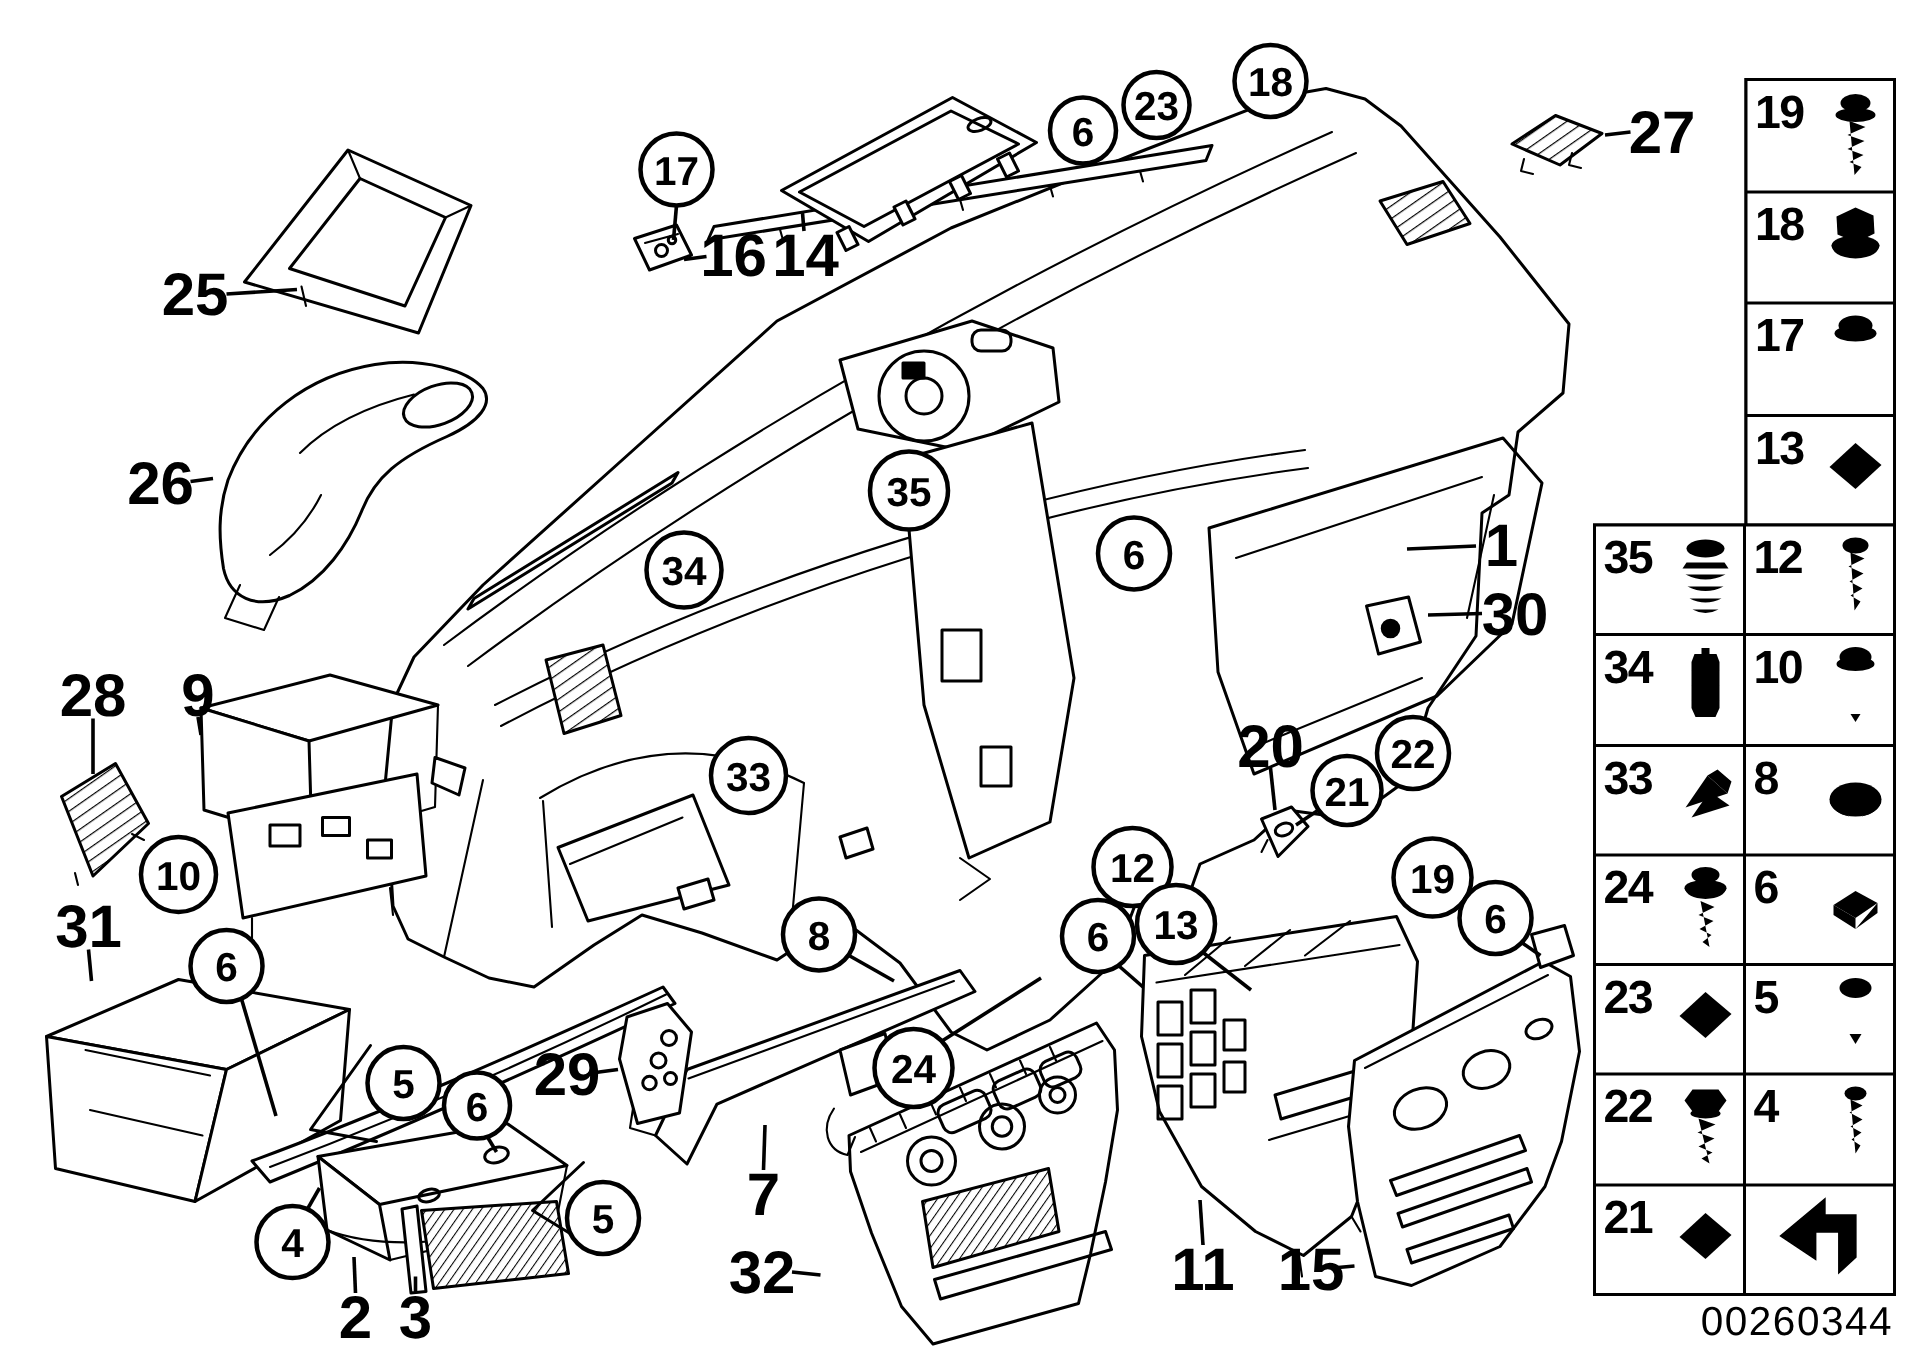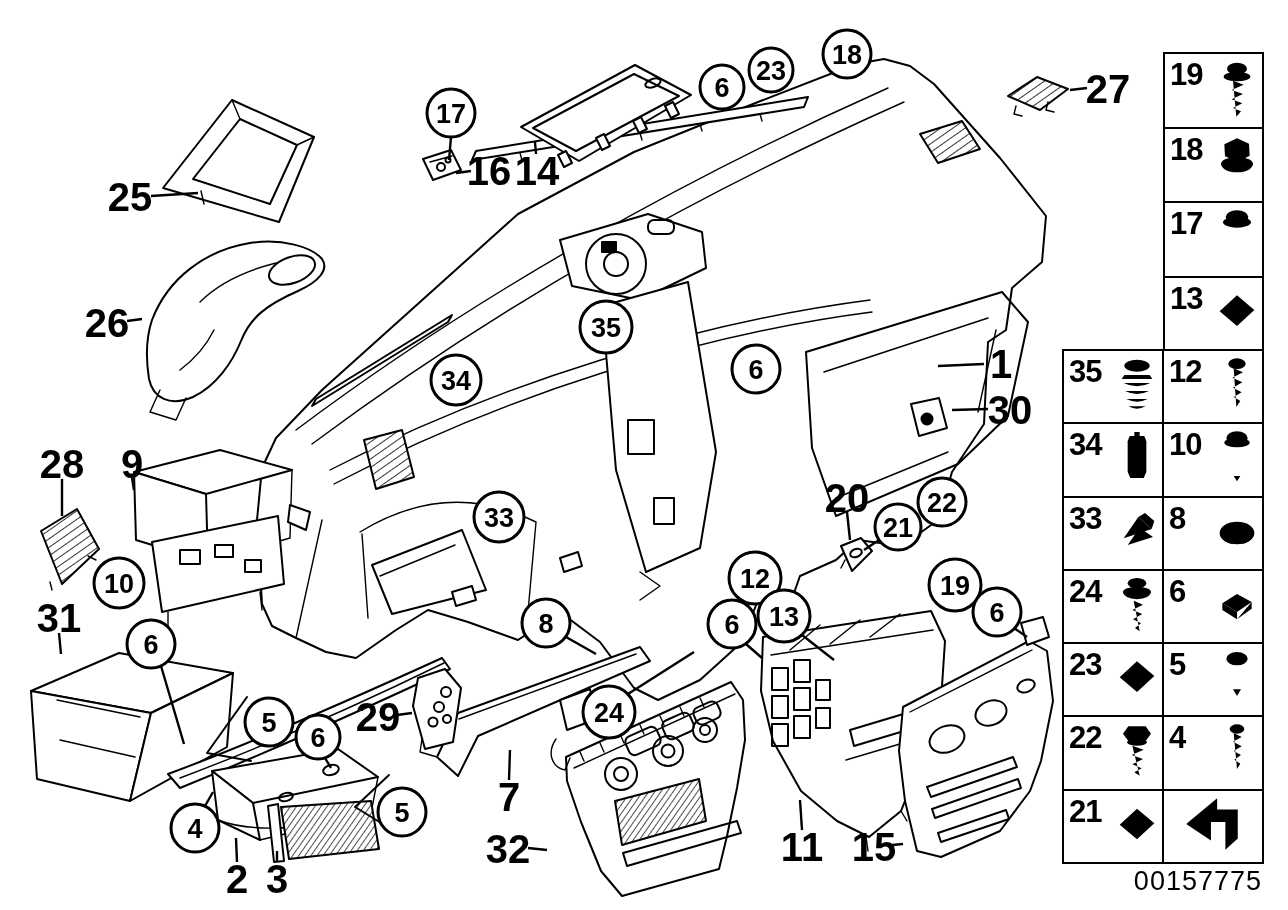--- a/index.html
+++ b/index.html
@@ -530,21 +530,21 @@
           <use href="#i-speed-nut-round"></use>
         </svg>
       </div>
       <div class="cell arrow-cell">
         <svg class="ico" viewBox="0 0 64 64">
           <use href="#i-back-arrow"></use>
         </svg>
       </div>
     </div>
 
-<div id="doc-number">00157775</div>
+<div id="doc-number">00260344</div>
 
 
 <svg width="0" height="0" style="position:absolute">
   <defs>
     <symbol id="i-screw-washer" viewBox="0 0 64 96">
       <ellipse cx="32" cy="16" rx="15" ry="9"></ellipse>
           <path d="M24,12 L40,20 M40,12 L24,20"></path>
       <ellipse cx="32" cy="28" rx="20" ry="7"></ellipse>
       <path d="M26,34 L42,40 L24,48 L41,54 L24,62 L40,68 L26,75 L38,80 L31,88"></path>
     </symbol>

